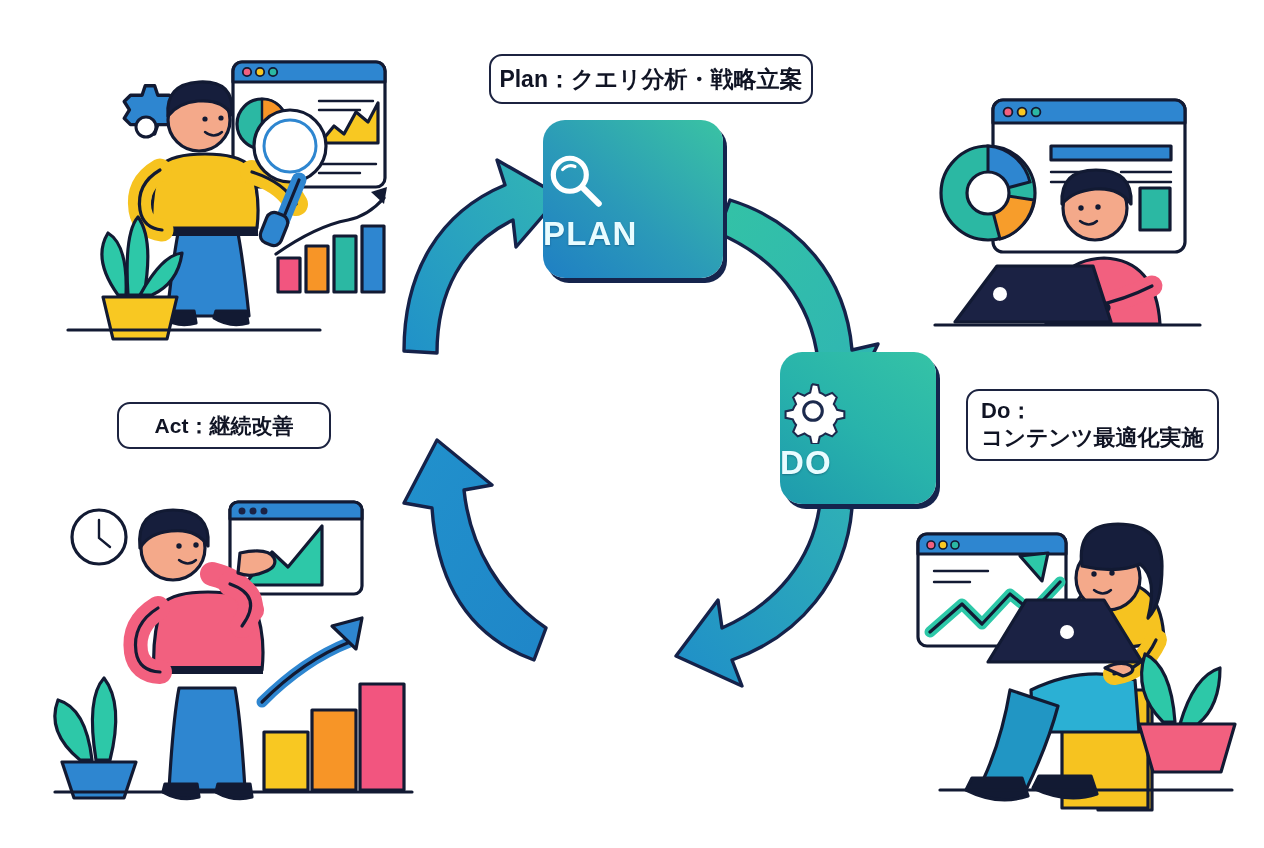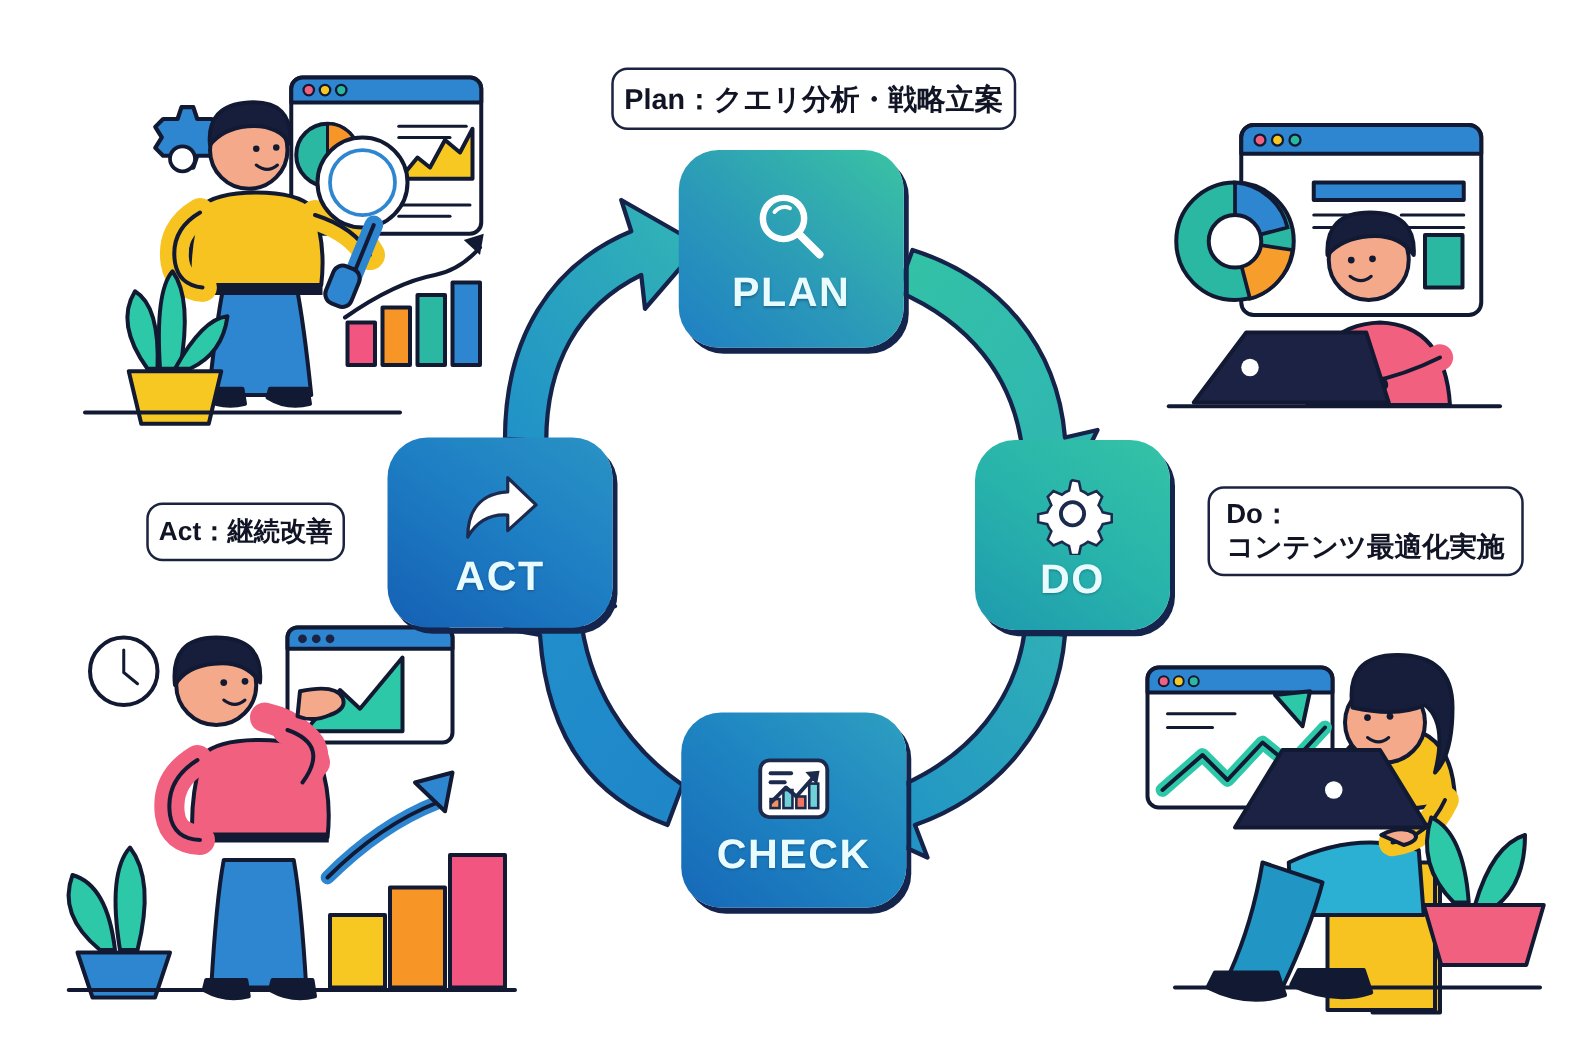--- a/index.html
+++ b/index.html
@@ -9,24 +9,24 @@
     font-family:"Liberation Sans","DejaVu Sans",sans-serif;
     overflow:hidden;
     position:relative;
   }
   #stage{position:absolute;left:0;top:0;width:1264px;height:848px;}
   .layer{position:absolute;left:0;top:0;width:1264px;height:848px;}
 
   
   .stage-box{
     position:absolute;
-    border-radius:32px;
+    border-radius:22px;
     box-shadow:4px 5px 0 0 #15244d;
     display:flex;flex-direction:column;
-    align-items:center;justify-content:center;
+    align-items:flex-start;justify-content:center;
     color:#eaffff;
     z-index:6;
   }
   .stage-box .glyph{width:66px;height:66px;margin-bottom:2px;}
   .stage-box .stage-label{
     font-size:33px;font-weight:bold;letter-spacing:1.2px;
     color:#e8fcff;
     text-shadow:0 1px 2px rgba(10,30,60,.35);
     line-height:1;
   }
@@ -51,21 +51,21 @@
     align-items:center;justify-content:center;
     box-sizing:border-box;
     z-index:8;
     white-space:nowrap;
   }
   .callout .cap-line{line-height:1.22;}
   #cap-plan{left:489px;top:54px;width:324px;height:50px;font-size:23px;}
   #cap-do{left:966px;top:389px;width:253px;height:72px;font-size:22px;
     align-items:flex-start;padding-left:13px;}
   #cap-check{left:485px;top:746px;width:296px;height:50px;font-size:22px;}
-  #cap-act{left:117px;top:402px;width:159px;height:47px;font-size:21px;}
+  #cap-act{left:117px;top:402px;width:214px;height:47px;font-size:21px;}
 </style>
 </head>
 <body>
 
 <div id="stage">
 
   <svg class="layer" viewBox="0 0 1264 848" xmlns="http://www.w3.org/2000/svg">
     <defs>
       <style>
         .ol{stroke:#121a33;stroke-width:3.2;stroke-linecap:round;stroke-linejoin:round;fill:none;}
@@ -328,41 +328,21 @@
   </div>
 
   <div class="stage-box" id="box-do">
     <svg class="glyph" viewBox="0 0 64 64">
       <path d="M32 6 l5 1 l1.5 7 a19 19 0 0 1 5.5 3.2 l6.6 -2.8 l4.4 4.4 l-2.8 6.6 a19 19 0 0 1 3.2 5.5 l7 1.5 v6.2 l-7 1.5 a19 19 0 0 1 -3.2 5.5 l2.8 6.6 l-4.4 4.4 l-6.6 -2.8 a19 19 0 0 1 -5.5 3.2 l-1.5 7 h-6.2 l-1.5 -7 a19 19 0 0 1 -5.5 -3.2 l-6.6 2.8 l-4.4 -4.4 l2.8 -6.6 a19 19 0 0 1 -3.2 -5.5 l-7 -1.5 v-6.2 l7 -1.5 a19 19 0 0 1 3.2 -5.5 l-2.8 -6.6 l4.4 -4.4 l6.6 2.8 a19 19 0 0 1 5.5 -3.2 l1.5 -7 z" fill="#ffffff" stroke="#1c2a4d" stroke-width="2"></path>
       <circle cx="32" cy="32" r="9" fill="none" stroke="#1c2a4d" stroke-width="3"></circle>
     </svg>
     <div class="stage-label">DO</div>
   </div>
 
-  <div class="stage-box" id="box-check">
-    <svg class="glyph" viewBox="0 0 64 64">
-      <rect x="6" y="10" width="52" height="44" rx="7" fill="#ffffff" stroke="#1c2a4d" stroke-width="3"></rect>
-      <line x1="14" y1="20" x2="30" y2="20" stroke="#1c2a4d" stroke-width="3" stroke-linecap="round"></line>
-      <line x1="14" y1="27" x2="25" y2="27" stroke="#1c2a4d" stroke-width="3" stroke-linecap="round"></line>
-      <rect x="14" y="40" width="7" height="7" fill="#f2915f" stroke="#1c2a4d" stroke-width="2"></rect>
-      <rect x="24" y="33" width="7" height="14" fill="#6fd0d8" stroke="#1c2a4d" stroke-width="2"></rect>
-      <rect x="34" y="38" width="7" height="9" fill="#f2735f" stroke="#1c2a4d" stroke-width="2"></rect>
-      <rect x="44" y="28" width="7" height="19" fill="#6fd0d8" stroke="#1c2a4d" stroke-width="2"></rect>
-      <path d="M14 43 l12 -12 l8 7 l16 -18" fill="none" stroke="#1c2a4d" stroke-width="3" stroke-linejoin="round"></path>
-      <path d="M41 19 l11 -1 l-2 11 z" fill="#1c2a4d"></path>
-    </svg>
-    <div class="stage-label">CHECK</div>
-  </div>
-
-  <div class="stage-box" id="box-act">
-    <svg class="glyph" viewBox="0 0 64 64">
-      <path d="M7 52 C7 26 22 18 38 17 L38 6 L60 27 L38 47 L38 35 C24 34 14 40 7 52 Z" fill="#ffffff" stroke="#1c2a4d" stroke-width="2.5" stroke-linejoin="round"></path>
-    </svg>
-    <div class="stage-label">ACT</div>
-  </div>
+
 
   <div class="callout" id="cap-do">
     <div class="cap-line">Do：</div>
     <div class="cap-line">コンテンツ最適化実施</div>
   </div>
 
   <div class="callout" id="cap-plan">
     <div class="cap-line">Plan：クエリ分析・戦略立案</div>
   </div>
 

